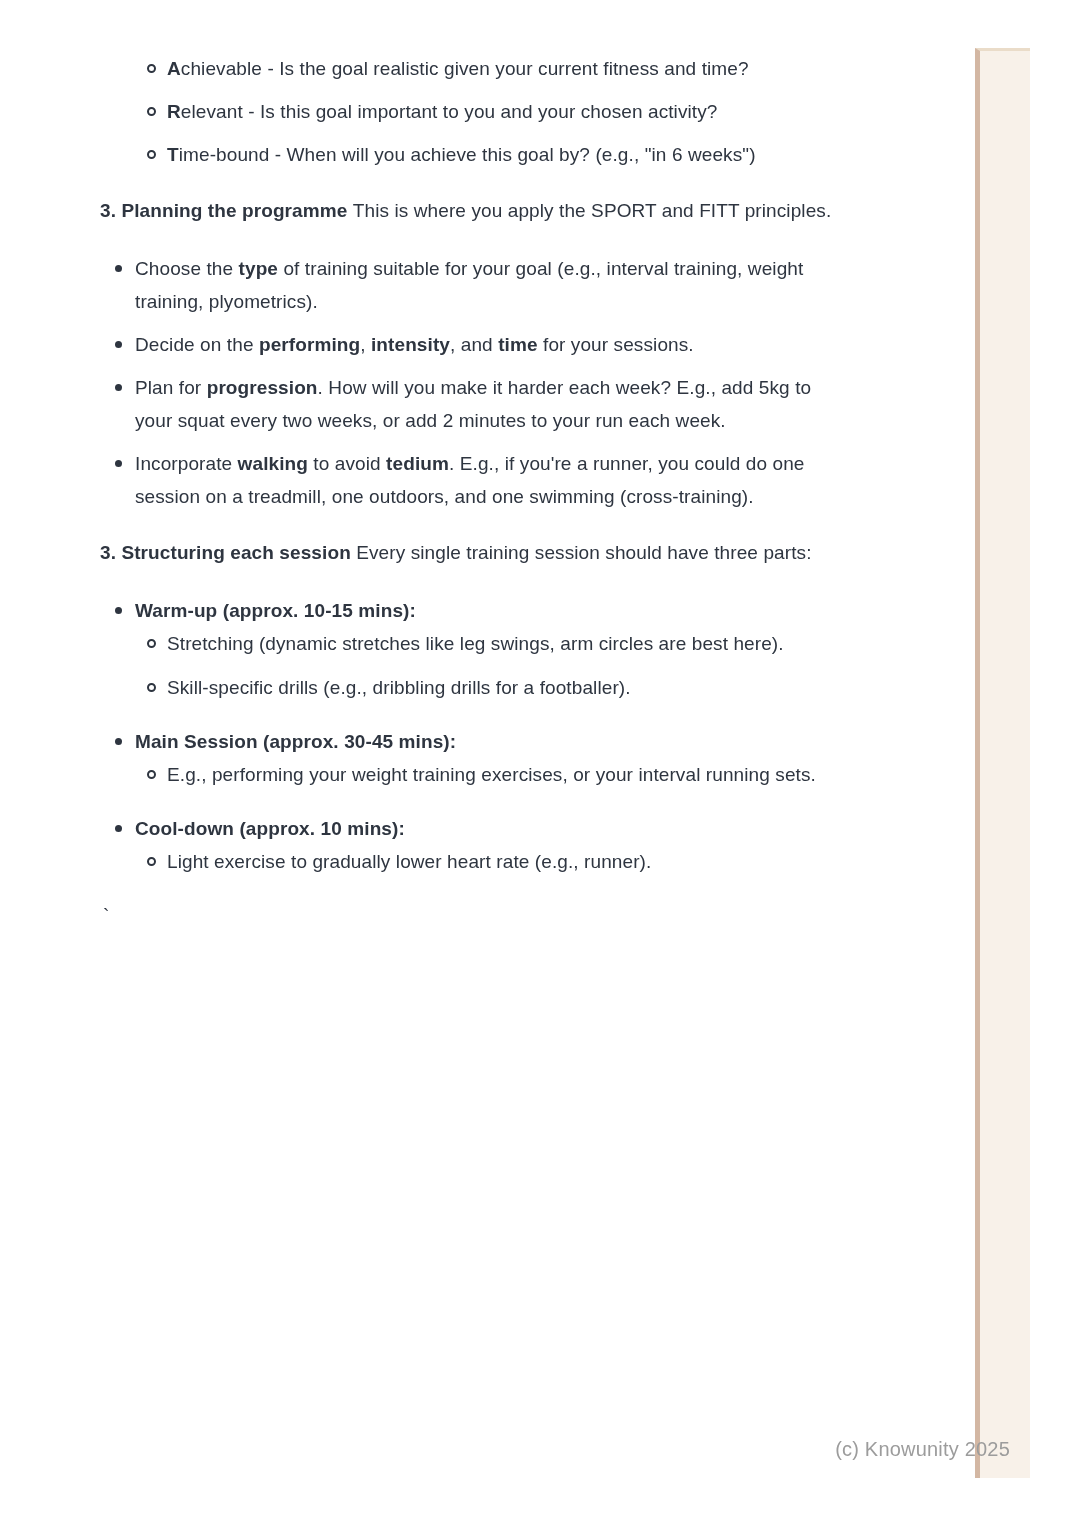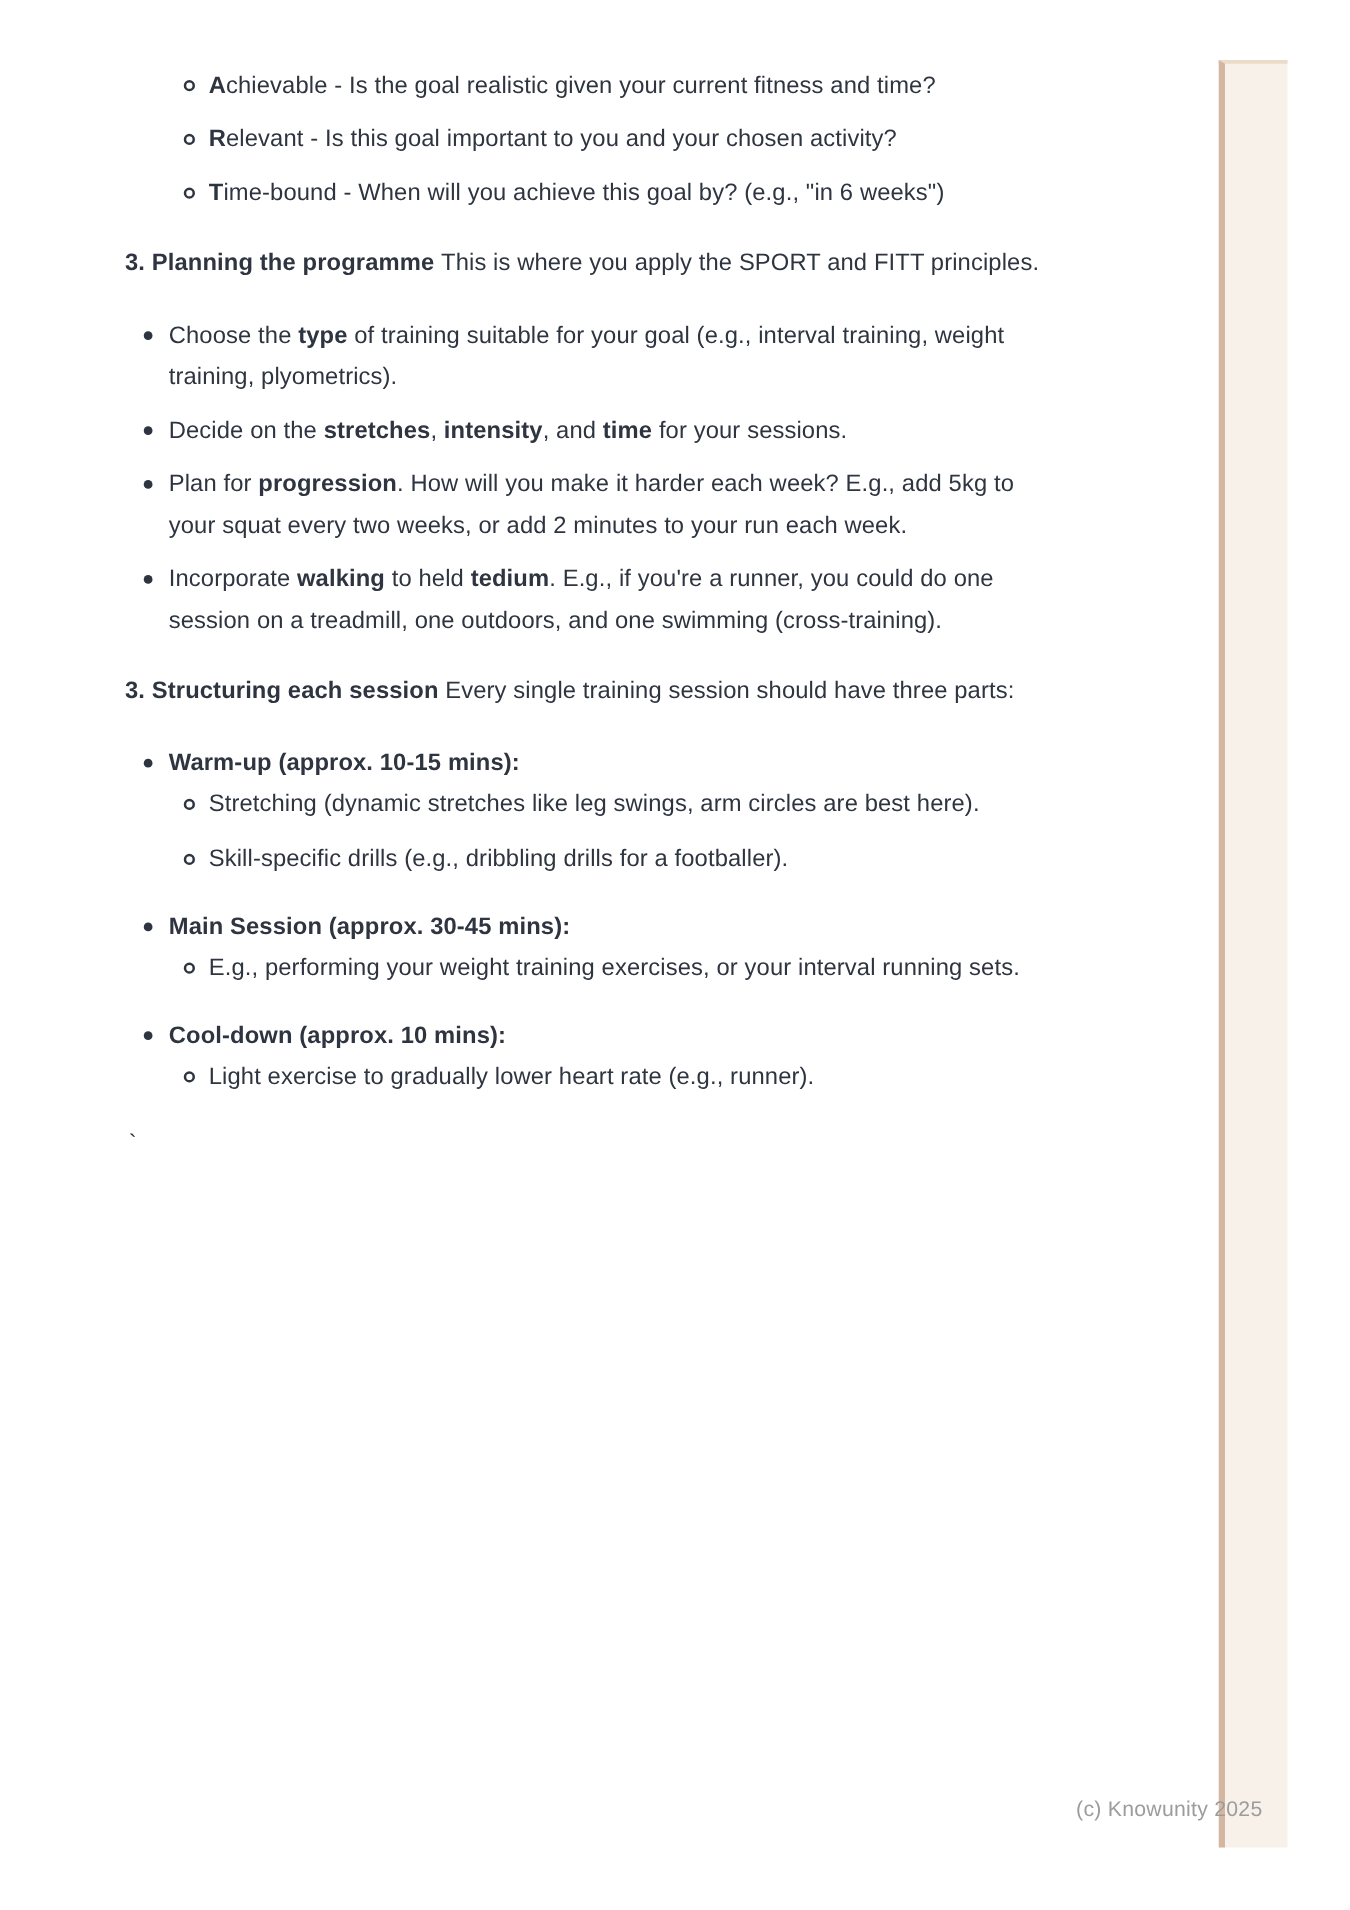--- a/index.html
+++ b/index.html
@@ -91,21 +91,21 @@
   }
   .stray{
     margin-top:0;
     padding-left:3px;
     font-size:19px;
   }
   .footer{
     position:absolute;
     top:1438px;
     right:70px;
-    font-size:17px;
+    font-size:20px;
     color:var(--muted);
     letter-spacing:0.2px;
     z-index:3;
   }
 </style>
 </head>
 <body>
 
 <div class="stripe"></div>
 
@@ -114,23 +114,23 @@
   <ul class="circle-list">
       <li><span class="b">A</span><span>chievable - Is the goal realistic given your current fitness and time?</span></li>
       <li><span class="b">R</span><span>elevant - Is this goal important to you and your chosen activity?</span></li>
       <li><span class="b">T</span><span>ime-bound - When will you achieve this goal by? (e.g., "in 6 weeks")</span></li>
     </ul>
 
   <p class="section"><span class="b">3. Planning the programme </span><span>This is where you apply the SPORT and FITT principles.</span></p>
 
   <ul class="dot-list">
       <li><span>Choose the </span><span class="b">type</span><span> of training suitable for your goal (e.g., interval training, weight training, plyometrics).</span></li>
-      <li><span>Decide on the </span><span class="b">stretches</span><span>, </span><span class="b">intensity</span><span>, and </span><span class="b">time</span><span> for your sessions.</span></li>
+      <li><span>Decide on the </span><span class="b">performing</span><span>, </span><span class="b">intensity</span><span>, and </span><span class="b">time</span><span> for your sessions.</span></li>
       <li><span>Plan for </span><span class="b">progression</span><span>. How will you make it harder each week? E.g., add 5kg to your squat every two weeks, or add 2 minutes to your run each week.</span></li>
-      <li><span>Incorporate </span><span class="b">walking</span><span> to held </span><span class="b">tedium</span><span>. E.g., if you're a runner, you could do one session on a treadmill, one outdoors, and one swimming (cross-training).</span></li>
+      <li><span>Incorporate </span><span class="b">walking</span><span> to avoid </span><span class="b">tedium</span><span>. E.g., if you're a runner, you could do one session on a treadmill, one outdoors, and one swimming (cross-training).</span></li>
     </ul>
 
   <p class="section"><span class="b">3. Structuring each session </span><span>Every single training session should have three parts:</span></p>
 
   <ul class="dot-list structure-list">
     <li>
       <span class="b">Warm-up (approx. 10-15 mins):</span>
       <ul class="inner-circle-list">
           <li><span>Stretching (dynamic stretches like leg swings, arm circles are best here).</span></li>
           <li><span>Skill-specific drills (e.g., dribbling drills for a footballer).</span></li>

